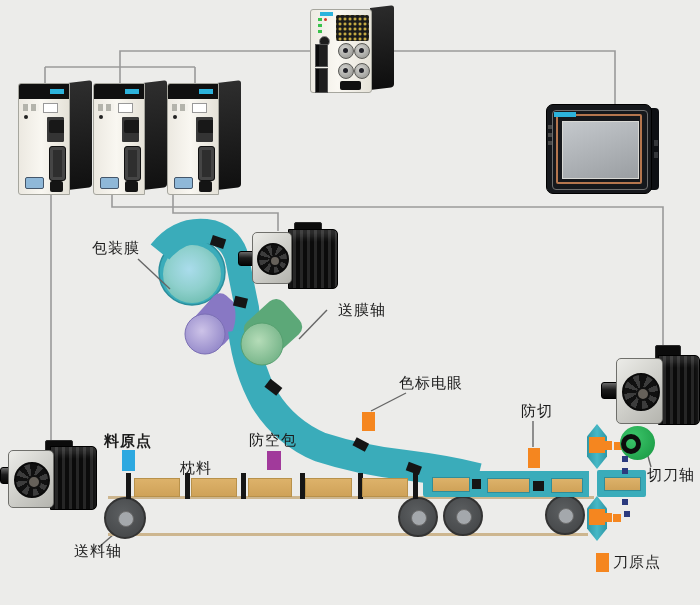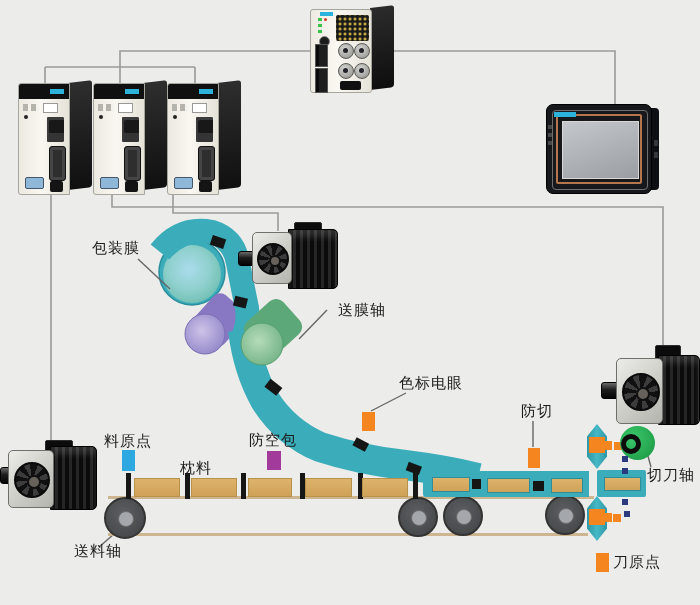--- a/index.html
+++ b/index.html
@@ -310,19 +310,19 @@
   <div class="chip" style="left:267px;top:451px;width:14px;height:19px;background:#a13a9b;"></div>
   <div class="chip" style="left:362px;top:412px;width:13px;height:19px;background:#f5861f;"></div>
   <div class="chip" style="left:528px;top:448px;width:12px;height:20px;background:#f5861f;"></div>
   <div class="chip" style="left:596px;top:553px;width:13px;height:19px;background:#f5861f;"></div>
 
   <div class="lbl" style="left:92px;top:241px;">包装膜</div>
   <div class="lbl" style="left:338px;top:295px;margin-top:8px;">送膜轴</div>
   <div class="lbl" style="left:399px;top:376px;">色标电眼</div>
   <div class="lbl" style="left:521px;top:404px;">防切</div>
   <div class="lbl" style="left:647px;top:468px;">切刀轴</div>
-  <div class="lbl" style="left:104px;top:434px;">料原点</div>
+  <div class="lbl" style="left:104px;top:434px;font-weight:bold;">料原点</div>
   <div class="lbl" style="left:180px;top:461px;">枕料</div>
   <div class="lbl" style="left:249px;top:433px;">防空包</div>
   <div class="lbl" style="left:74px;top:544px;">送料轴</div>
   <div class="lbl" style="left:613px;top:555px;">刀原点</div>
 
 </div>
 
 </body></html>

